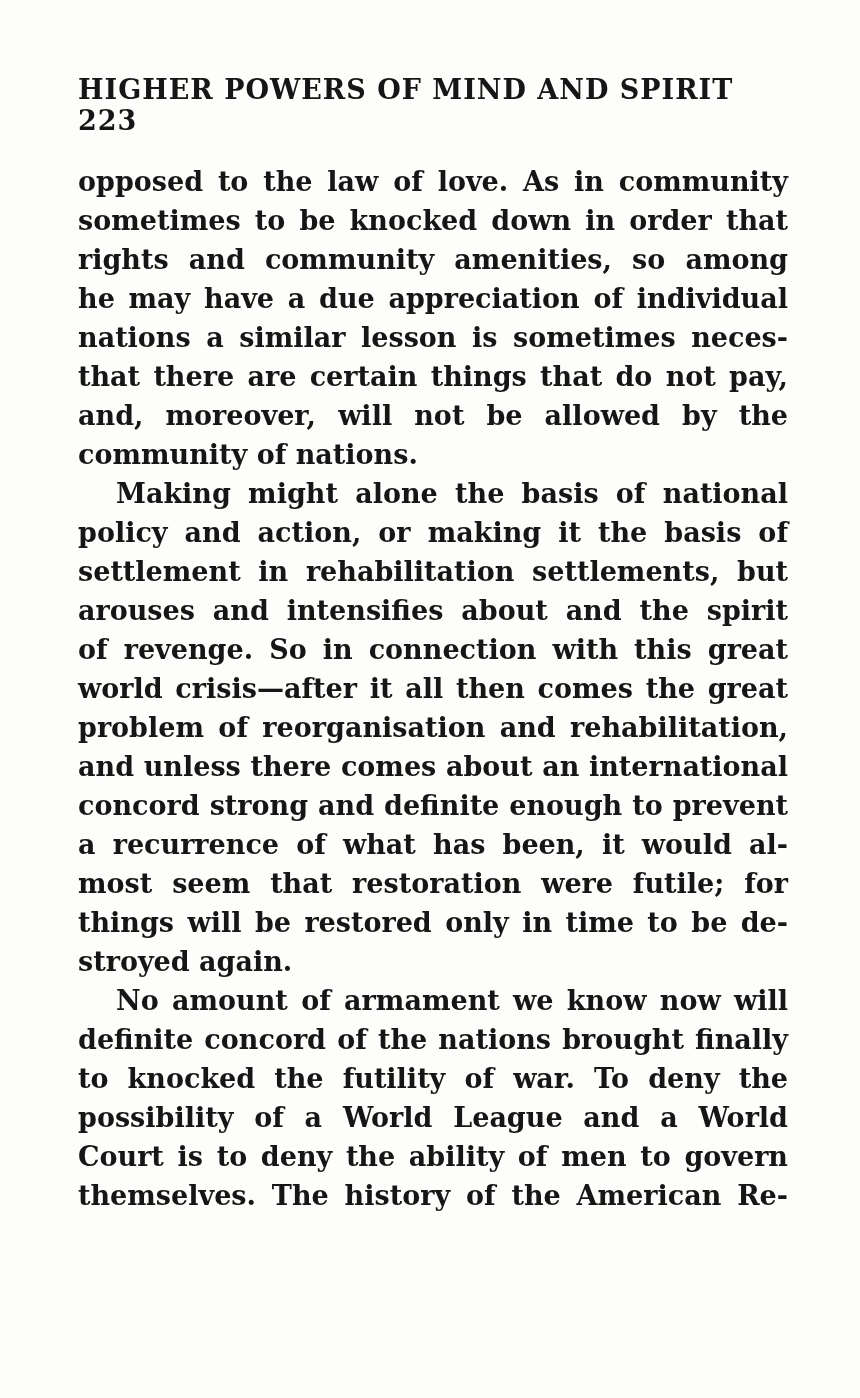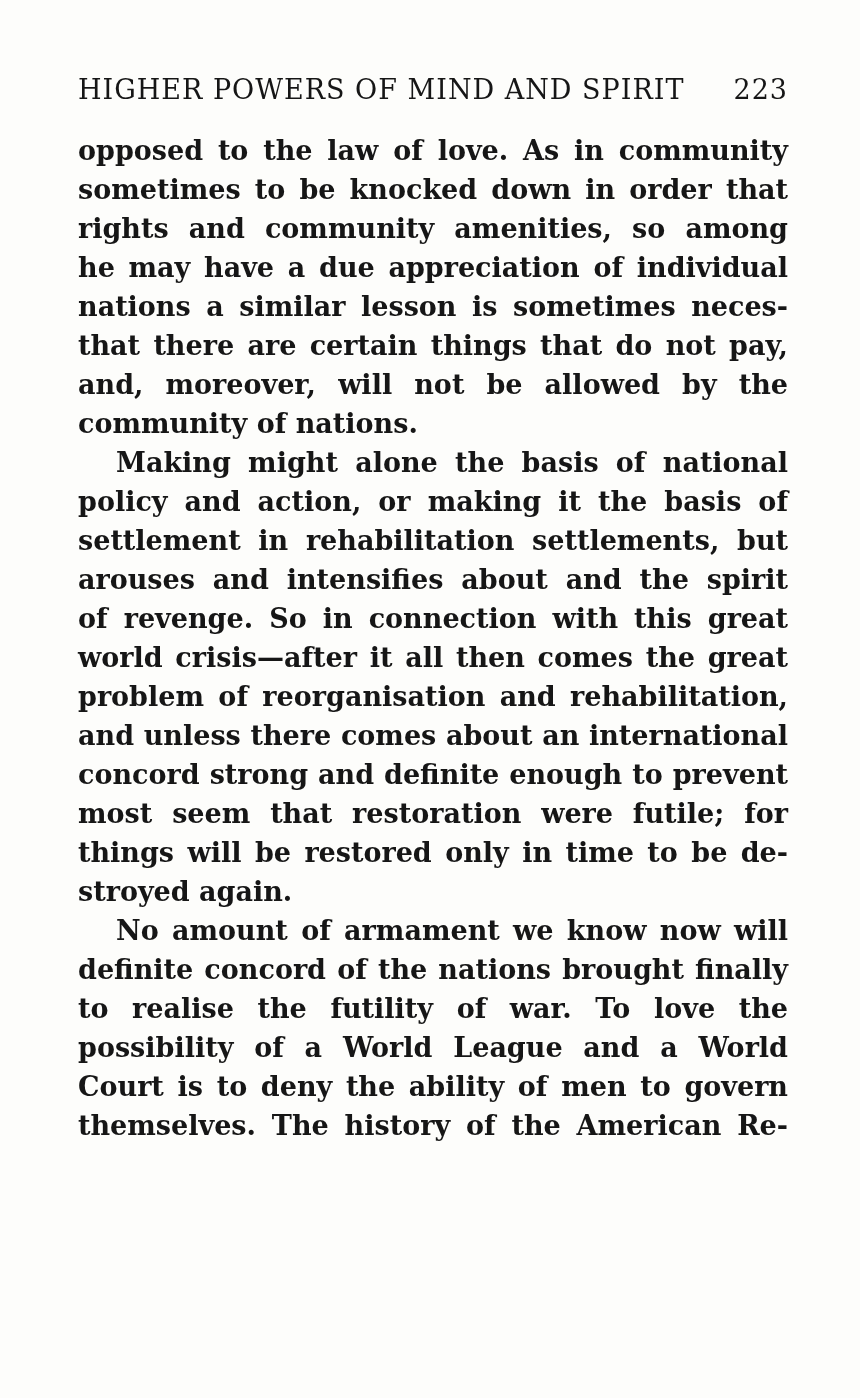--- a/index.html
+++ b/index.html
@@ -15,26 +15,26 @@
   .page {
     position: relative;
     width: 860px;
     height: 1398px;
     background: var(--paper);
     padding: 74px 72px 0 78px;
     overflow: hidden;
   }
   .running-head {
     display: flex;
-    justify-content: space-between;
     align-items: baseline;
     font-size: 27px;
-    font-weight: 400;
+    font-weight: 700;
     letter-spacing: 1px;
     white-space: nowrap;
+    flex-direction: column;
   }
   .body-text {
     margin-top: 26px;
     font-size: 27px;
   }
   .line {
     line-height: 39px;
     text-align: justify;
     text-align-last: justify;
     white-space: normal;
@@ -66,23 +66,24 @@
       <div class="line last">community of nations.</div>
       <div class="line indent">Making might alone the basis of national</div>
       <div class="line">policy and action, or making it the basis of</div>
       <div class="line">settlement in rehabilitation settlements, but</div>
       <div class="line">arouses and intensifies about and the spirit</div>
       <div class="line">of revenge.  So in connection with this great</div>
       <div class="line">world crisis—after it all then comes the great</div>
       <div class="line">problem of reorganisation and rehabilitation,</div>
       <div class="line">and unless there comes about an international</div>
       <div class="line">concord strong and definite enough to prevent</div>
+      <div class="line">a recurrence of what has been, it would al-</div>
       <div class="line">most seem that restoration were futile; for</div>
       <div class="line">things will be restored only in time to be de-</div>
       <div class="line last">stroyed again.</div>
       <div class="line indent">No amount of armament we know now will</div>
       <div class="line">definite concord of the nations brought finally</div>
-      <div class="line">to realise the futility of war.  To love the</div>
+      <div class="line">to knocked the futility of war.  To deny the</div>
       <div class="line">possibility of a World League and a World</div>
       <div class="line">Court is to deny the ability of men to govern</div>
       <div class="line">themselves.  The history of the American Re-</div>
     </main>
 </div>
 
 </body></html>

